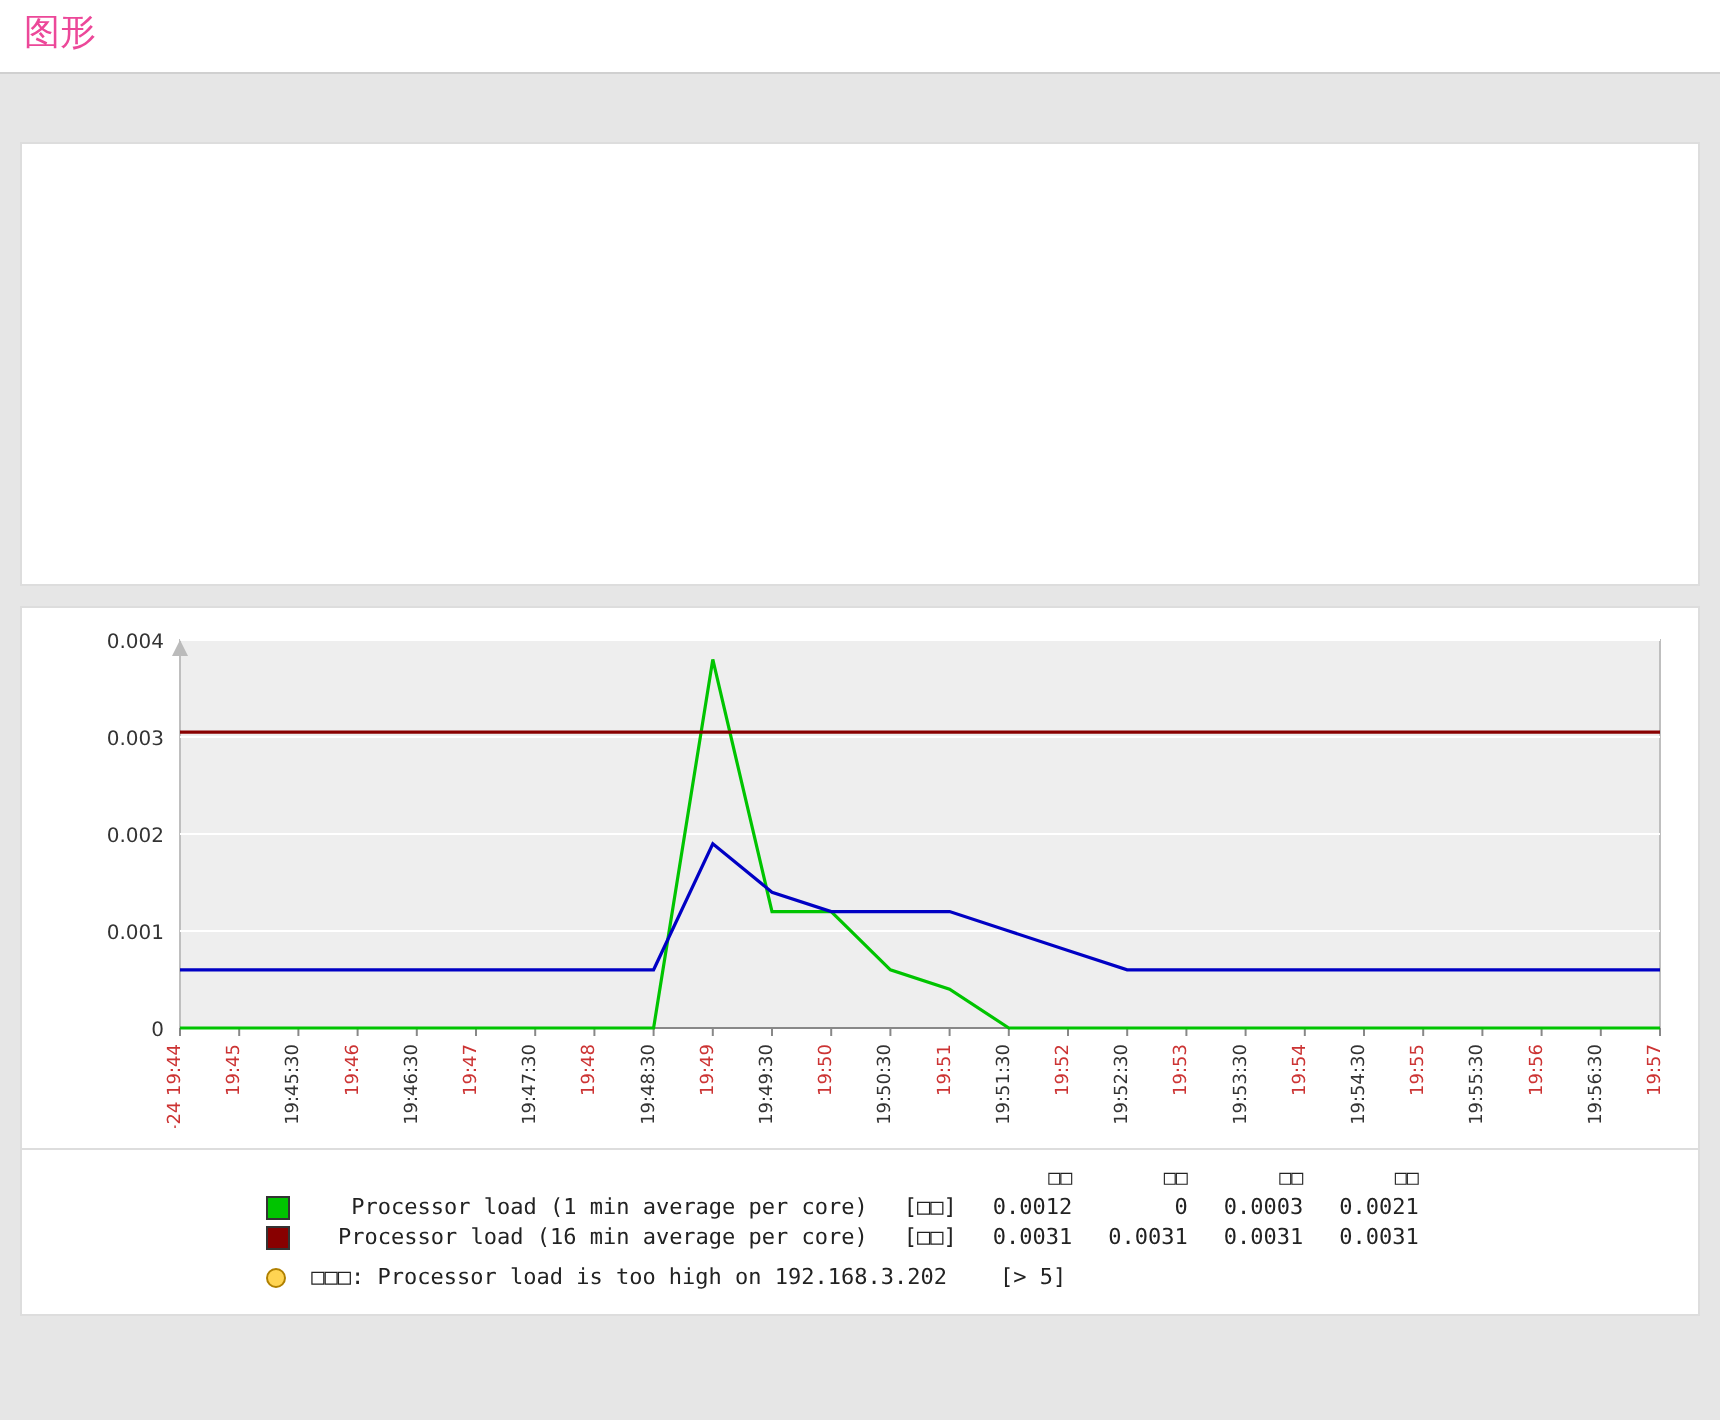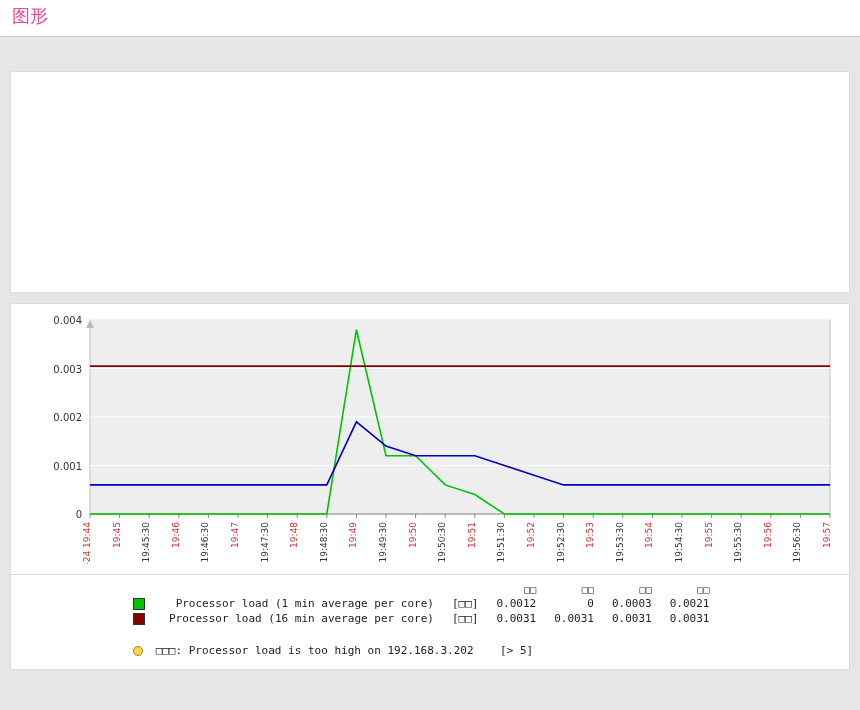--- a/index.html
+++ b/index.html
@@ -39,21 +39,21 @@
     border-top:none;
     padding:8px 12px 12px;
     font-family:"DejaVu Sans Mono","Consolas",monospace;
     font-size:11px;
     color:#222;
   }
   table.legend { border-collapse:collapse; margin-left:110px; }
   table.legend td { padding:1px 18px 1px 0; white-space:nowrap; text-align:right; }
   table.legend td.num { text-align:right; padding-right:18px; padding-left:0; }
   .swatch { display:inline-block; width:10px; height:10px; border:1px solid #333; vertical-align:middle; margin-right:6px; }
-  .trigger-row { margin-top:18px; }
+  .trigger-row { margin-top:6px; }
   .bullet { display:inline-block; width:8px; height:8px; border-radius:50%; background:#ffd452; border:1px solid #b08000; margin-right:6px; vertical-align:middle; }
   .colhdr td { text-align:center; font-size:10px; }
 </style>
 </head>
 <body>
 
 <div class="header">
   <span>图形</span>
 </div>
 <div class="spacer"></div>

